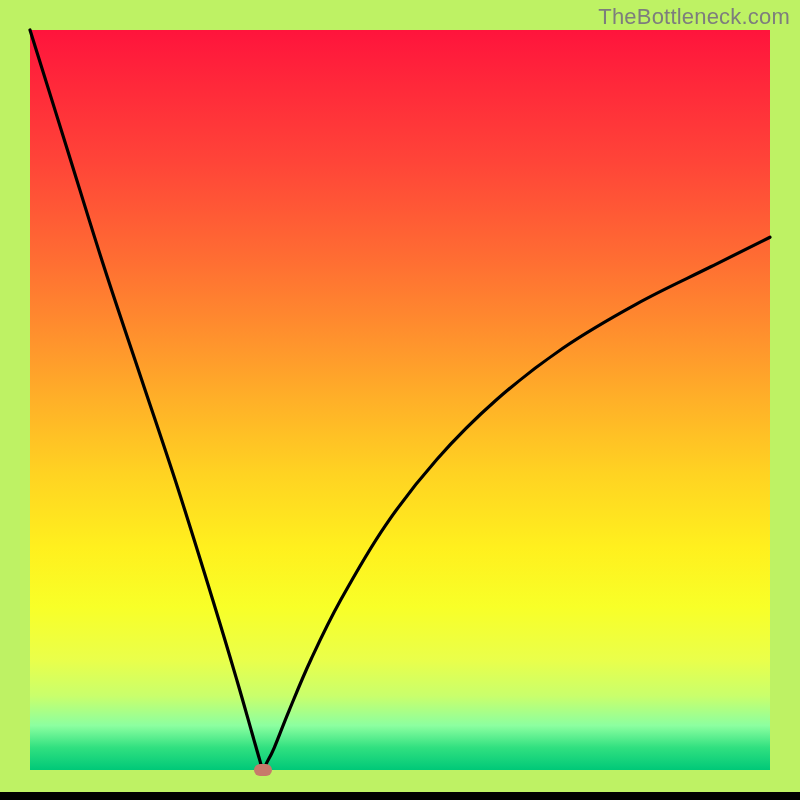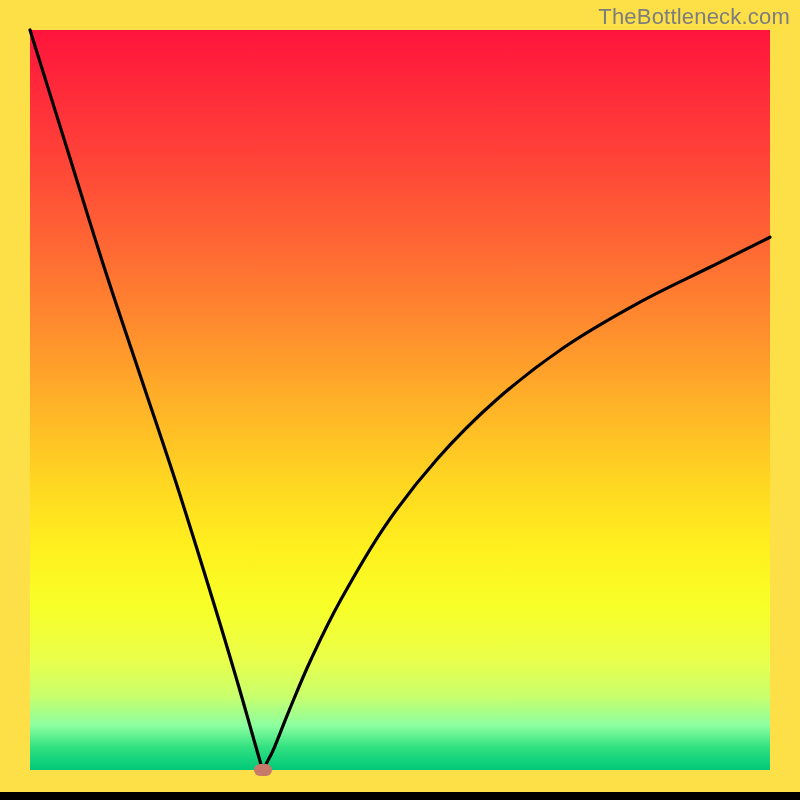--- a/index.html
+++ b/index.html
@@ -8,21 +8,21 @@
     width: 800px;
     height: 800px;
     background: #000;
     font-family: Arial, Helvetica, sans-serif;
     overflow: hidden;
   }
   .frame {
     position: relative;
     width: 800px;
     height: 792px;
-    background: #fde047;
+    background: #bef264;
   }
   .plot-area {
     position: absolute;
     left: 30px;
     top: 30px;
     width: 740px;
     height: 740px;
     
     background: linear-gradient(to bottom,
       #ff143c 0%,

